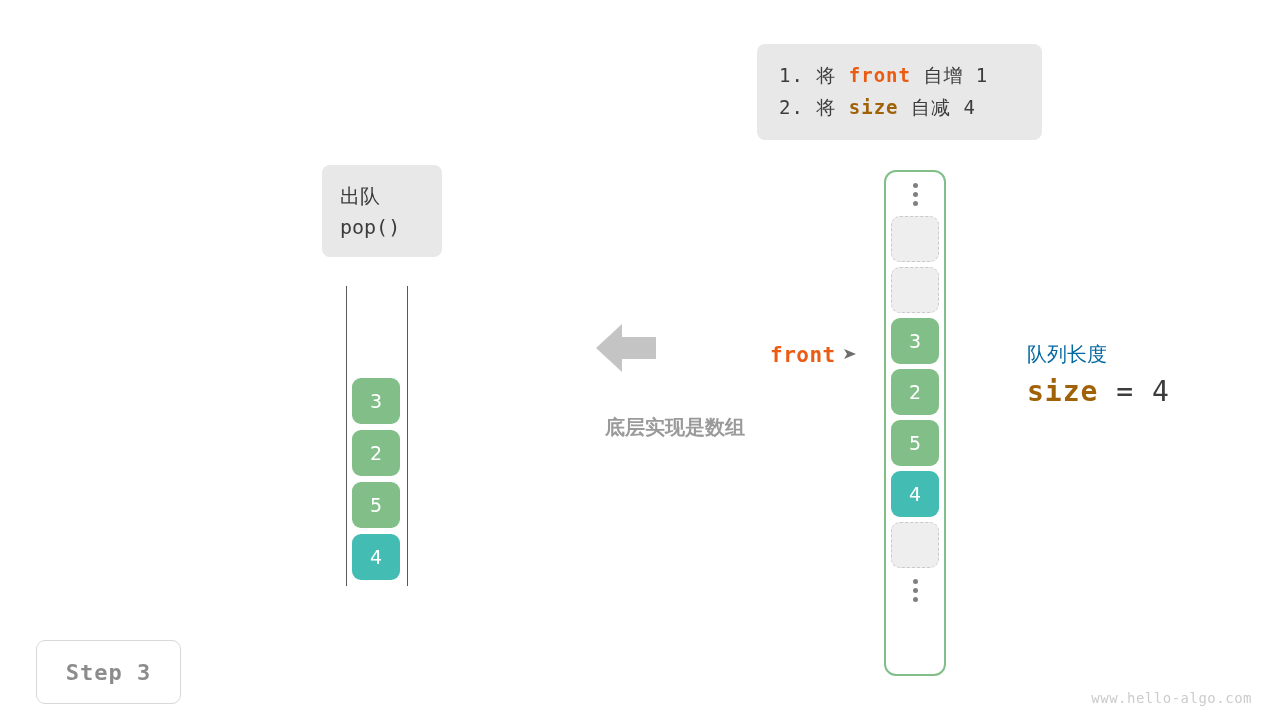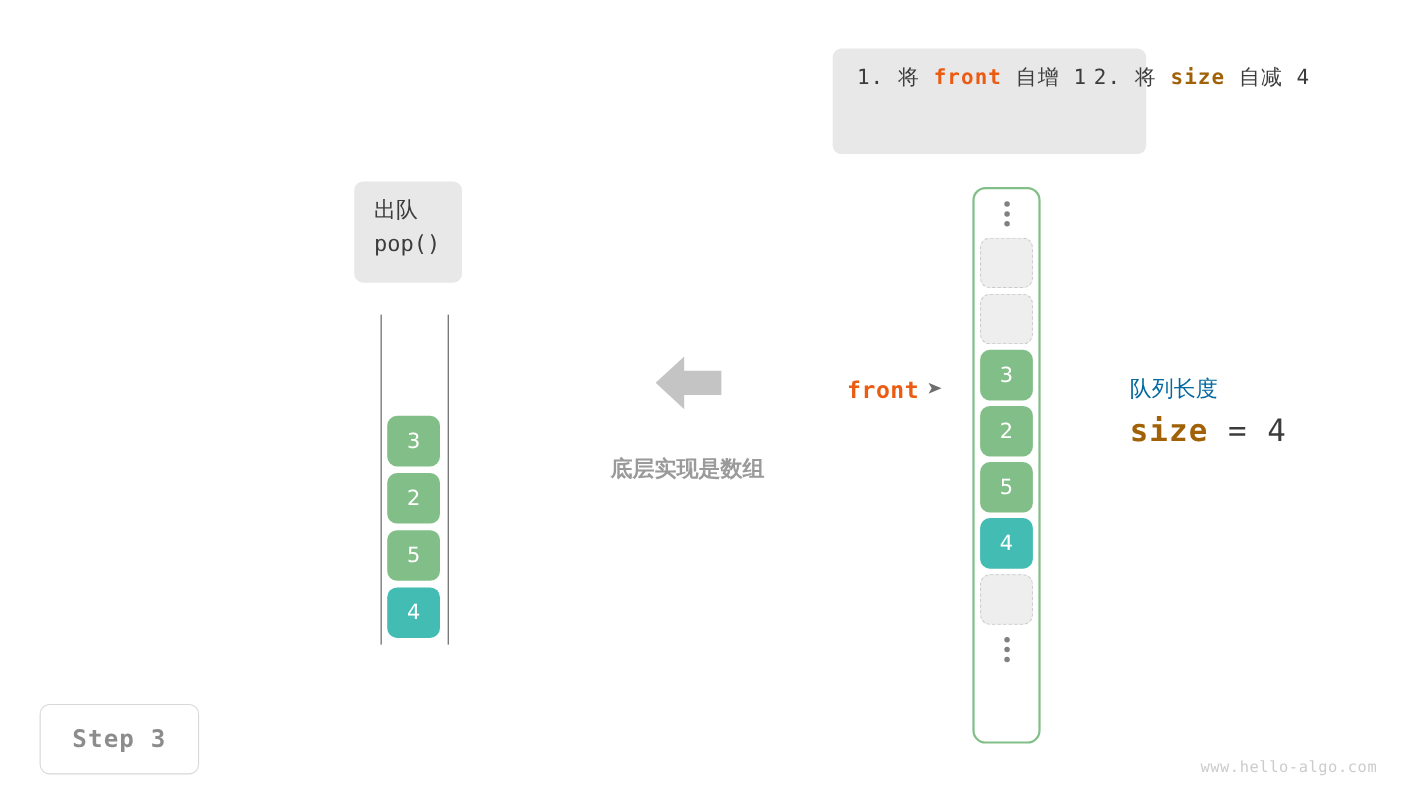--- a/index.html
+++ b/index.html
@@ -27,21 +27,22 @@
   }
 
   
   #op-note {
     left: 757px;
     top: 44px;
     width: 285px;
     height: 96px;
     padding: 14px 22px;
     display: flex;
-    flex-direction: row;
+    flex-direction: column;
+    justify-content: center;
     gap: 6px;
   }
   .op-line {
     font-family: "DejaVu Sans Mono", "Liberation Mono", monospace;
     font-size: 19px;
     color: #3c3c3c;
     letter-spacing: 1px;
     white-space: nowrap;
     line-height: 1.35;
   }
@@ -51,25 +52,26 @@
   }
   .kw-size {
     color: #a16207;
     font-weight: bold;
   }
 
   
   #pop-box {
     left: 322px;
     top: 165px;
-    width: 98px;
+    width: 120px;
     height: 92px;
     padding: 12px 18px;
     display: flex;
     flex-direction: column;
+    justify-content: center;
     gap: 5px;
   }
   .pop-line {
     font-family: "DejaVu Sans Mono", "Liberation Mono", monospace;
     font-size: 20px;
     color: #3c3c3c;
     line-height: 1.3;
     white-space: nowrap;
   }
 
@@ -128,21 +130,21 @@
     left: 596px;
     top: 323px;
     width: 60px;
     height: 50px;
   }
   #mid-caption {
     position: absolute;
     left: 505px;
     top: 412px;
     width: 240px;
-    text-align: center;
+    text-align: right;
     color: #9a9a9a;
     font-weight: bold;
     font-size: 20px;
     line-height: 1.55;
   }
   #mid-caption div { white-space: nowrap; }
 
   
   #front-pointer {
     position: absolute;

